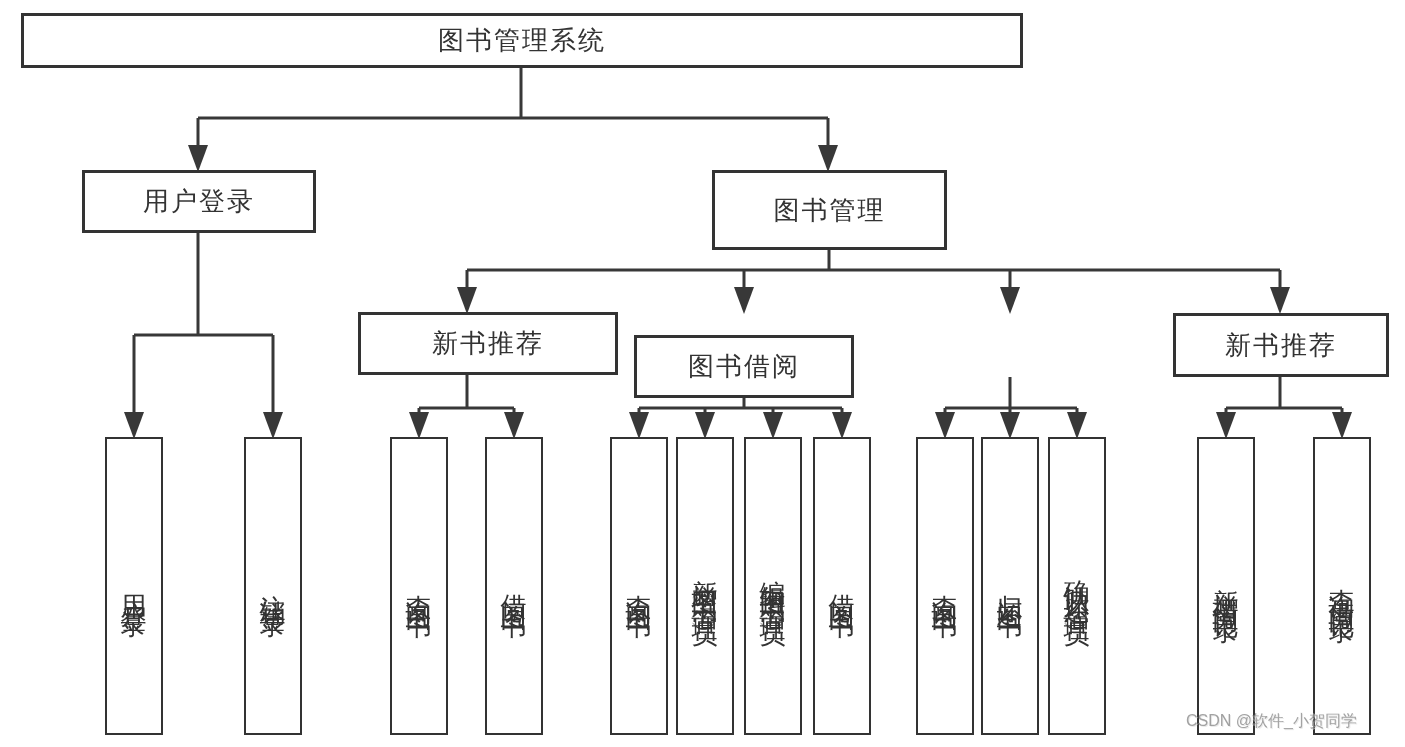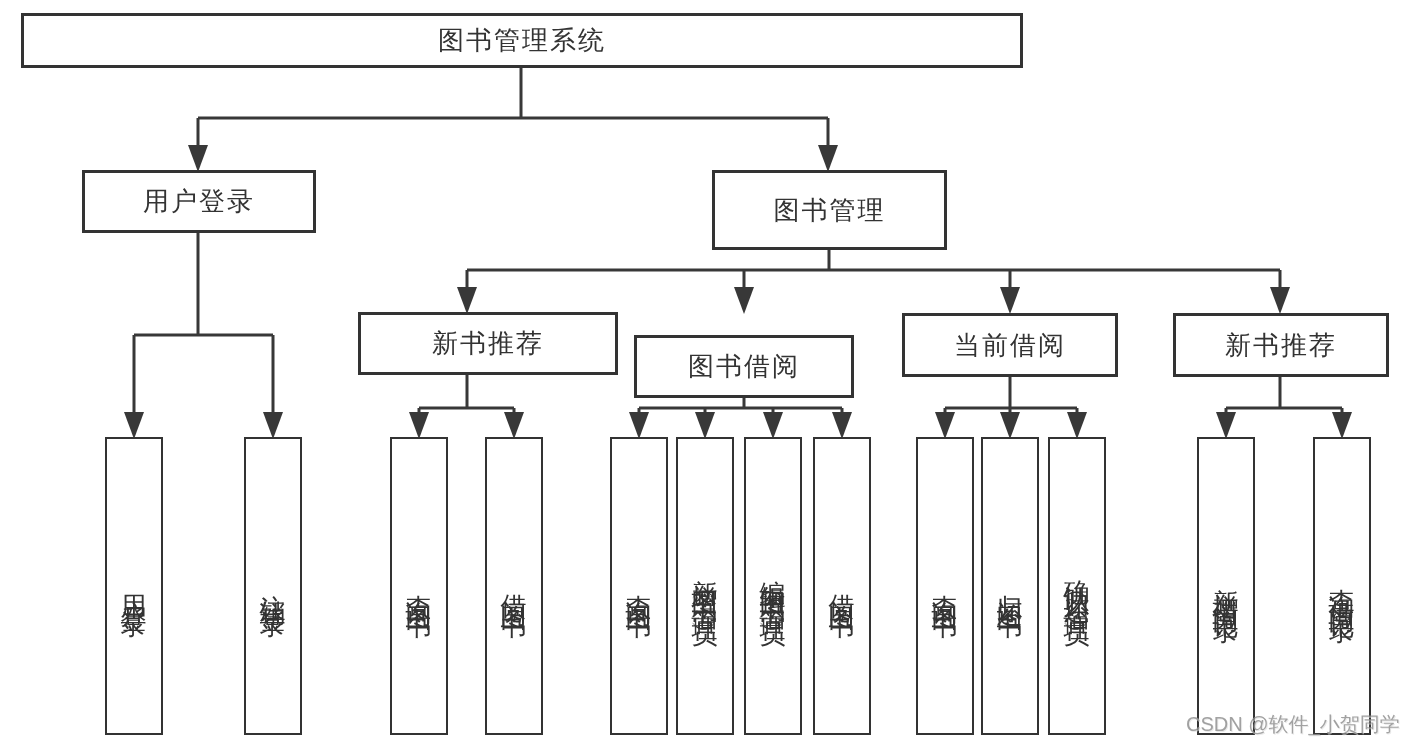--- a/index.html
+++ b/index.html
@@ -17,21 +17,21 @@
     position:absolute; box-sizing:border-box; background:#ffffff;
     border:2px solid #333333; width:58px; height:298px; top:437px;
     display:flex; align-items:center; justify-content:center; z-index:2;
   }
   .vbox .vtext {
     writing-mode:vertical-rl; text-orientation:mixed;
     font-size:26px; letter-spacing:6px; line-height:1; white-space:nowrap;
   }
   .watermark {
     position:absolute; left:1186px; top:711px; z-index:6;
-    font-size:20px; color:rgba(143,143,143,0.82); letter-spacing:0px; white-space:nowrap;
+    font-size:16px; color:rgba(143,143,143,0.82); letter-spacing:0px; white-space:nowrap;
     text-shadow:1px 1px 0 rgba(220,220,220,0.6);
   }
 </style>
 </head>
 <body>
 
 <div class="canvas">
 
   <svg class="wires" viewBox="0 0 1405 747" xmlns="http://www.w3.org/2000/svg">
     <path fill="none" stroke="#383838" stroke-width="3" d="
@@ -101,23 +101,20 @@
   <div class="hbox" style="left:712px; top:170px; width:235px; height:80px;">
     <span>图书管理</span>
   </div>
 
   <div class="hbox" style="left:358px; top:312px; width:260px; height:63px;">
     <span>新书推荐</span>
   </div>
   <div class="hbox" style="left:634px; top:312px; width:220px; height:63px;margin-top:23px;">
     <span>图书借阅</span>
   </div>
-  <div class="hbox" style="left:902px; top:313px; width:216px; height:64px;">
-    <span>当前借阅</span>
-  </div>
   <div class="hbox" style="left:1173px; top:313px; width:216px; height:64px;">
     <span>新书推荐</span>
   </div>
 
   <div class="vbox" style="left:105px;">
     <span class="vtext">用户登录</span>
   </div>
   <div class="vbox" style="left:244px;">
     <span class="vtext">注销登录</span>
   </div>

